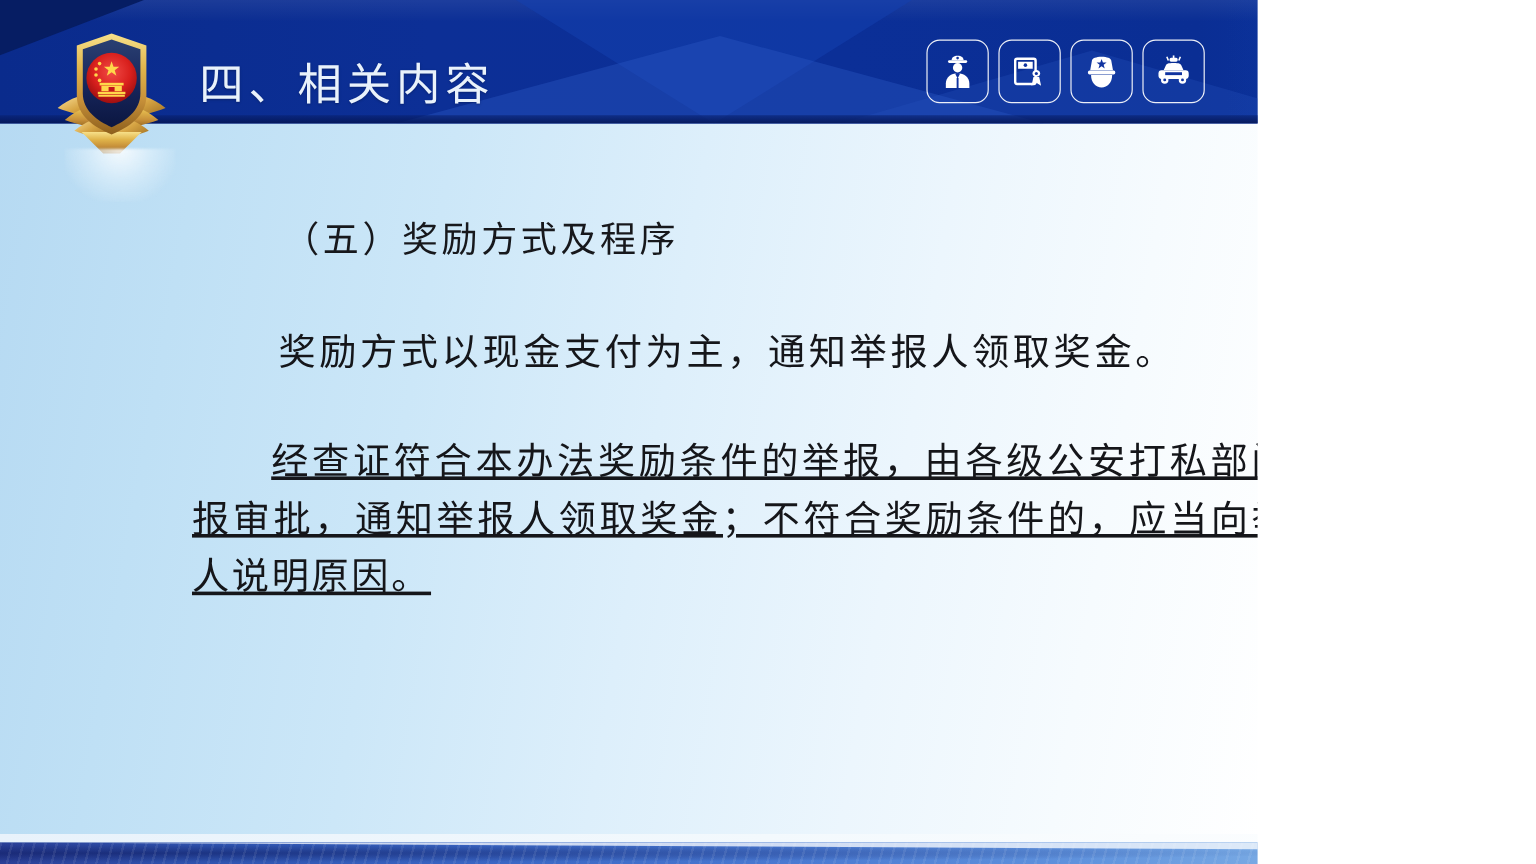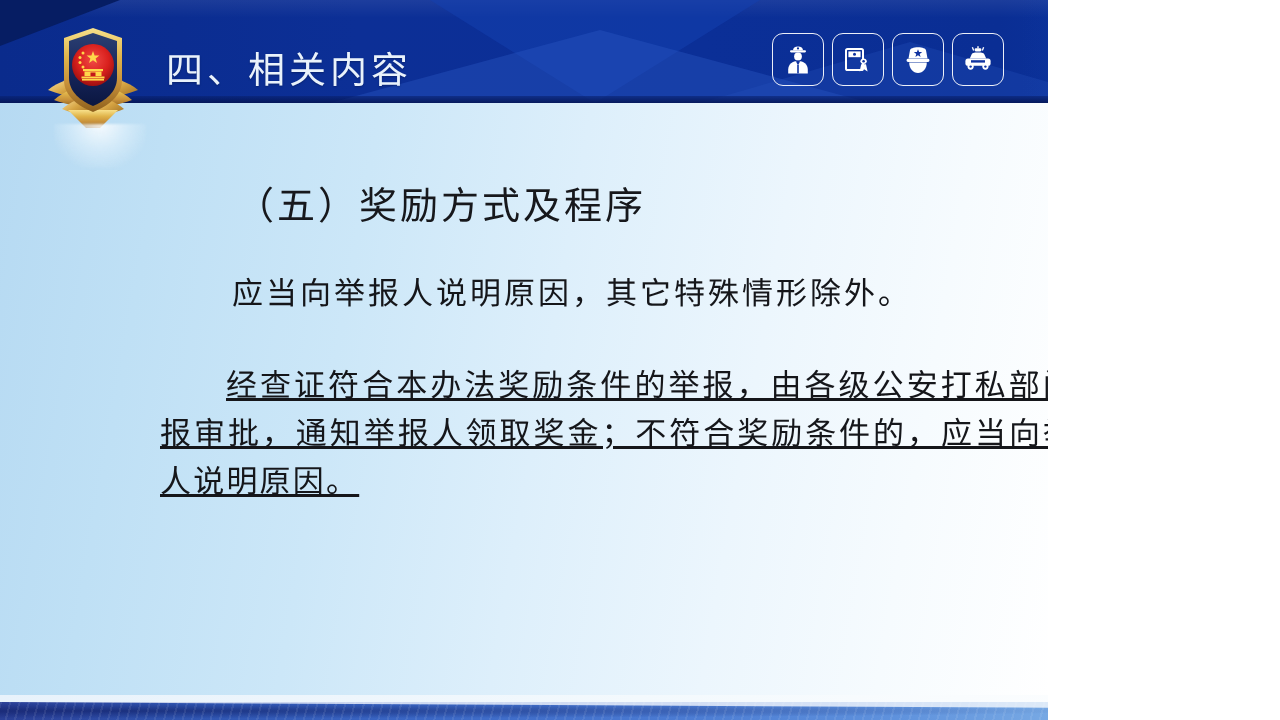--- a/index.html
+++ b/index.html
@@ -145,21 +145,21 @@
     position: absolute;
     left: 0;
     top: 103px;
     width: 1280px;
     height: 599px;
   }
   .heading {
     position: absolute;
     left: 236px;
     top: 72px;
-    font-size: 38px;
+    font-size: 30px;
     letter-spacing: 3px;
     color: #17181c;
     font-family: "DejaVu Sans", "Liberation Sans", sans-serif;
     white-space: nowrap;
   }
   .para1 {
     position: absolute;
     left: 232px;
     top: 165px;
     font-size: 31px;
@@ -372,21 +372,21 @@
         </g>
       </svg>
     </div>
 
   </div>
 
   <div class="content">
 
     <div class="heading">（五）奖励方式及程序</div>
 
-    <div class="para1">应当向举报人说明原因，其它特殊情形除外。</div>
+    <div class="para1">奖励方式以现金支付为主，通知举报人领取奖金。</div>
 
     <div class="para2"><span class="indent">经查证符合本办法奖励条件的举报，由各级公安打私部门呈报审批，通知举报人领取奖金；不符合奖励条件的，应当向举报人说明原因。</span></div>
 
   </div>
 
   <div class="footer-sep"></div>
   <div class="footer-bar">
     <div class="texture"></div>
     <div class="slant"></div>
   </div>

